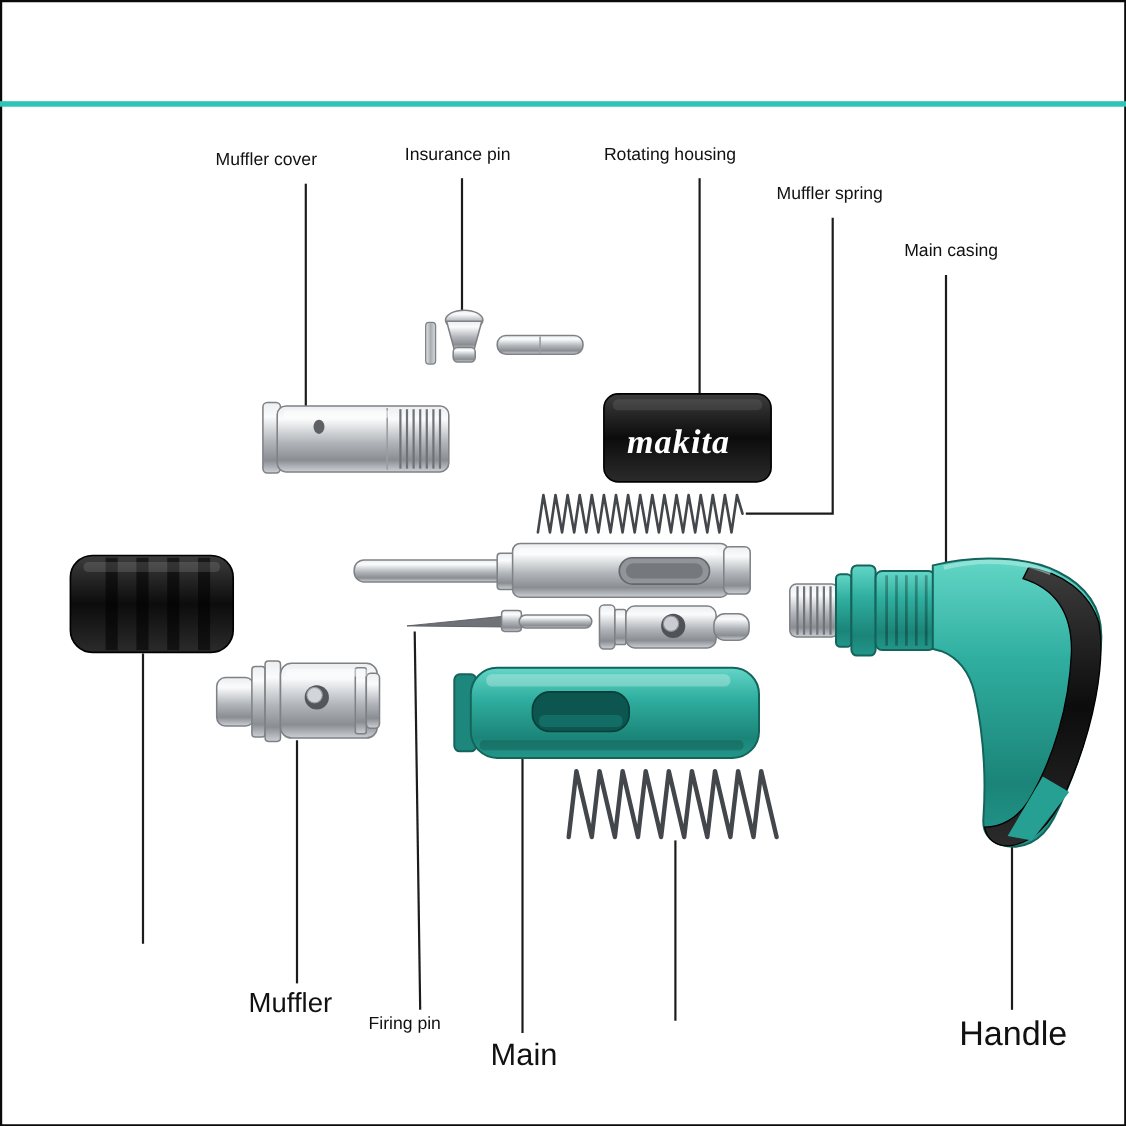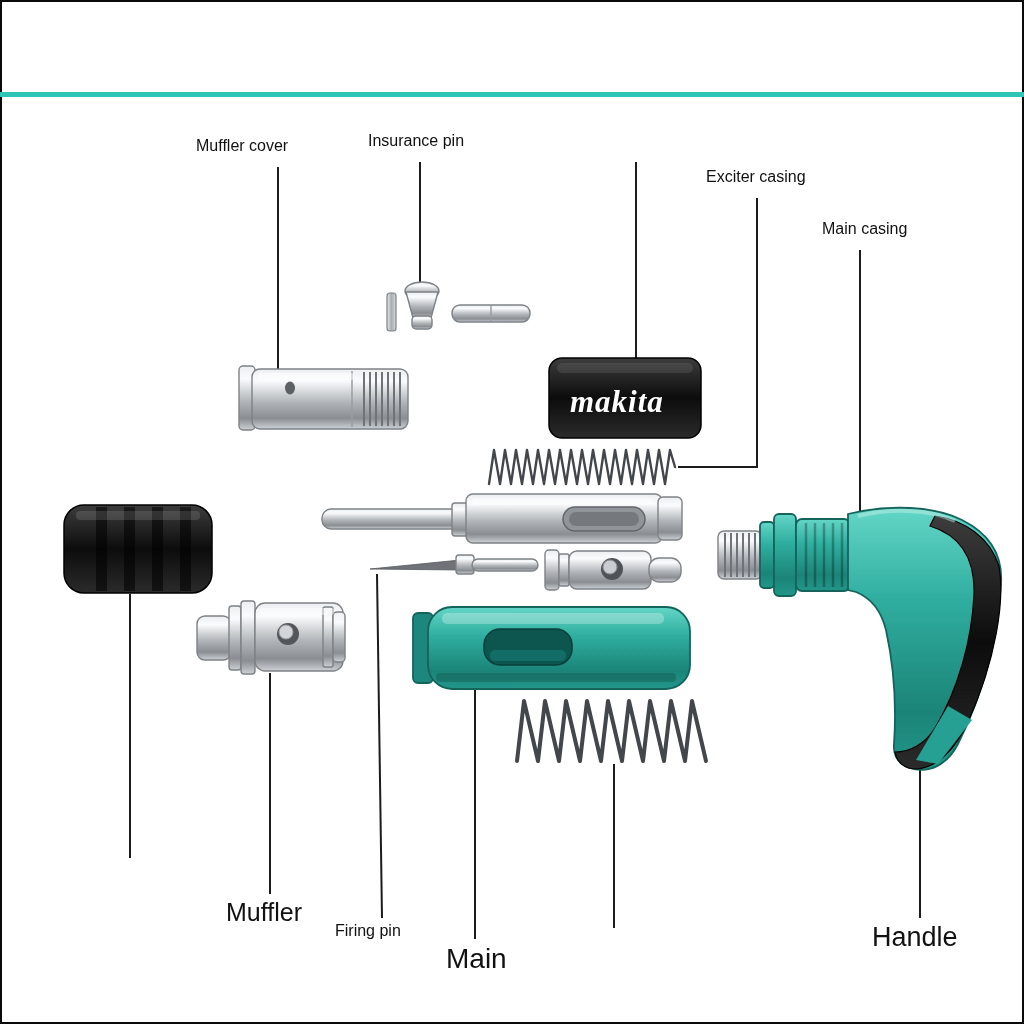--- a/index.html
+++ b/index.html
@@ -192,20 +192,21 @@
       </g>
       <path class="teal" d="M848,514 C888,504 935,506 962,520 C990,534 1003,556 1001,584 C998,634 986,688 958,744 C947,765 929,774 910,768 C899,764 893,756 894,744 C897,700 893,662 886,630 C881,610 871,598 856,592 L848,590 Z"></path>
       <path fill="url(#gBlack)" stroke="#000" stroke-width="1.2" d="M935,516 C965,520 990,538 999,566 C1005,600 996,660 968,722 C956,748 938,768 916,769 C905,769 897,763 895,752 C910,752 925,744 935,728 C958,690 972,640 974,594 C975,560 962,536 930,526 Z"></path>
       <path fill="#25a093" d="M916,760 L948,706 L972,720 L938,764 Z"></path>
       <path d="M858,516 C890,508 930,509 955,521" stroke="#bff0e8" stroke-width="4" fill="none" opacity="0.5"></path>
     </g>
   </svg>
 
   <div class="lbl" style="left:196px;top:137px;">Muffler cover</div>
   <div class="lbl" style="left:368px;top:132px;">Insurance pin</div>
-  <div class="lbl" style="left:706px;top:168px;">Exciter casing</div>
+  <div class="lbl" style="left:549px;top:132px;">Rotating housing</div>
+  <div class="lbl" style="left:706px;top:168px;">Muffler spring</div>
   <div class="lbl" style="left:822px;top:220px;">Main casing</div>
   <div class="lbl" style="left:226px;top:898px;font-size:25px;">Muffler</div>
   <div class="lbl" style="left:335px;top:922px;">Firing pin</div>
   <div class="lbl" style="left:446px;top:943px;font-size:28px;">Main</div>
-  <div class="lbl" style="left:872px;top:922px;font-size:27px;">Handle</div>
+  <div class="lbl" style="left:872px;top:922px;font-size:31px;">Handle</div>
 
 </div>
 
 </body></html>

